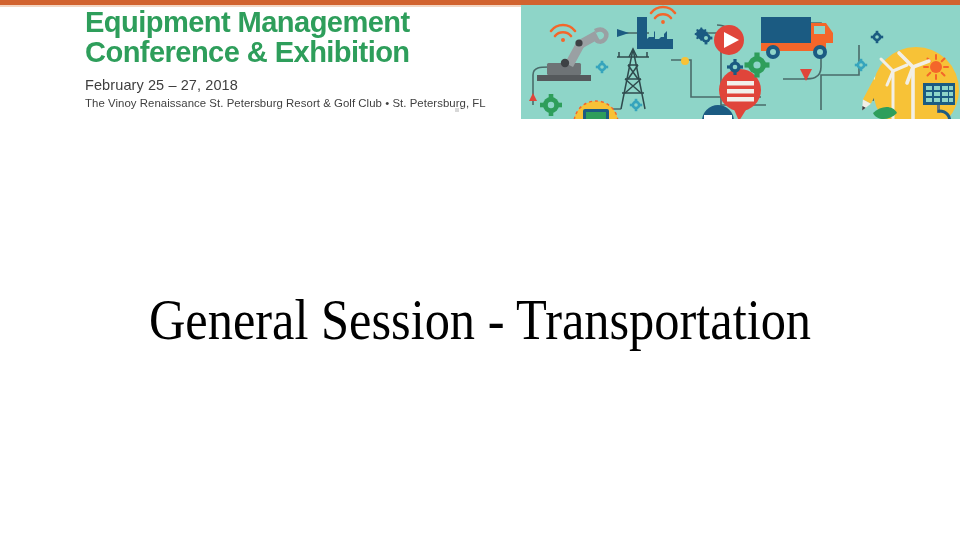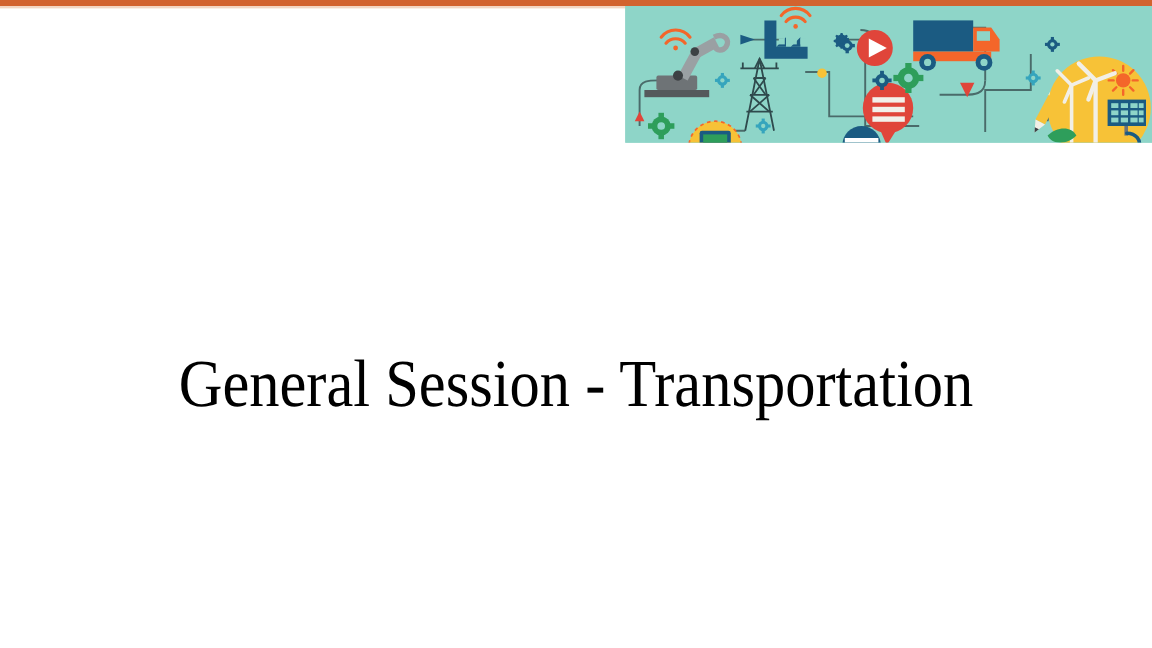--- a/index.html
+++ b/index.html
@@ -116,20 +116,29 @@
   }
 </style>
 </head>
 <body>
 
 <div id="slide">
 
   <div class="top-rule"></div>
   <div class="top-rule-fade"></div>
 
+  <div class="lockup">
+    <div class="conf-name">
+      <span>Equipment Management</span>
+      <span class="l2">Conference &amp; Exhibition</span>
+    </div>
+    <div class="conf-date">February 25 – 27, 2018</div>
+    <div class="conf-venue">The Vinoy Renaissance St. Petersburg Resort &amp; Golf Club • St. Petersburg, FL</div>
+    <div class="speck"></div>
+  </div>
 
   <div class="banner">
     <svg width="439" height="114" viewBox="0 0 439 114" xmlns="http://www.w3.org/2000/svg">
       <rect x="0" y="0" width="439" height="114" fill="#8ed5c8"></rect>
 
       <g fill="none" stroke="#4a6b6a" stroke-width="1.6">
         <path d="M12,70 L12,100 "></path>
         <path d="M12,70 C12,62 20,62 28,62 L52,62"></path>
         <path d="M150,55 L170,55 L170,92 L240,92"></path>
         <path d="M180,28 L200,28 L200,100 L245,100"></path>

